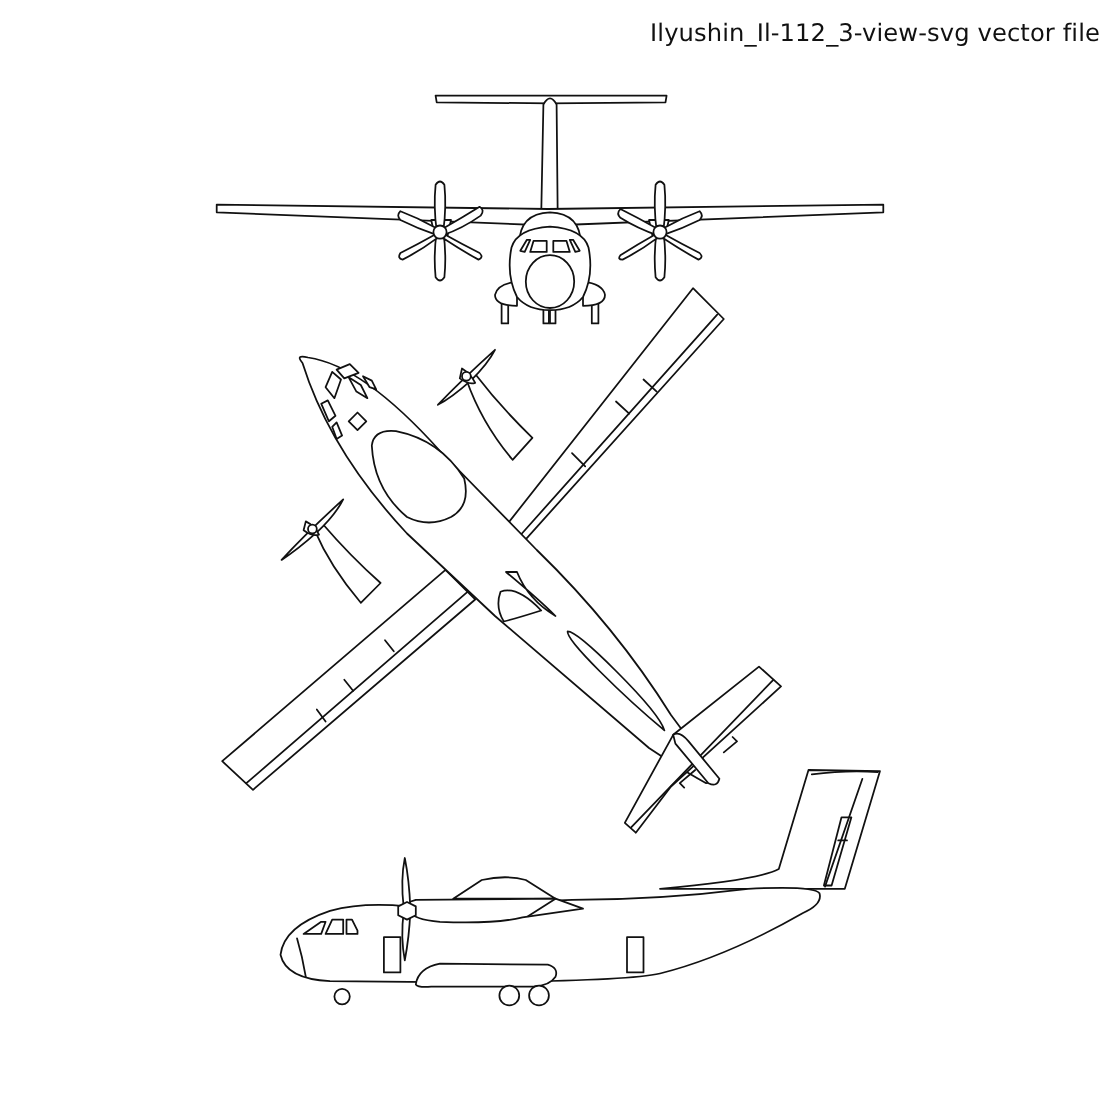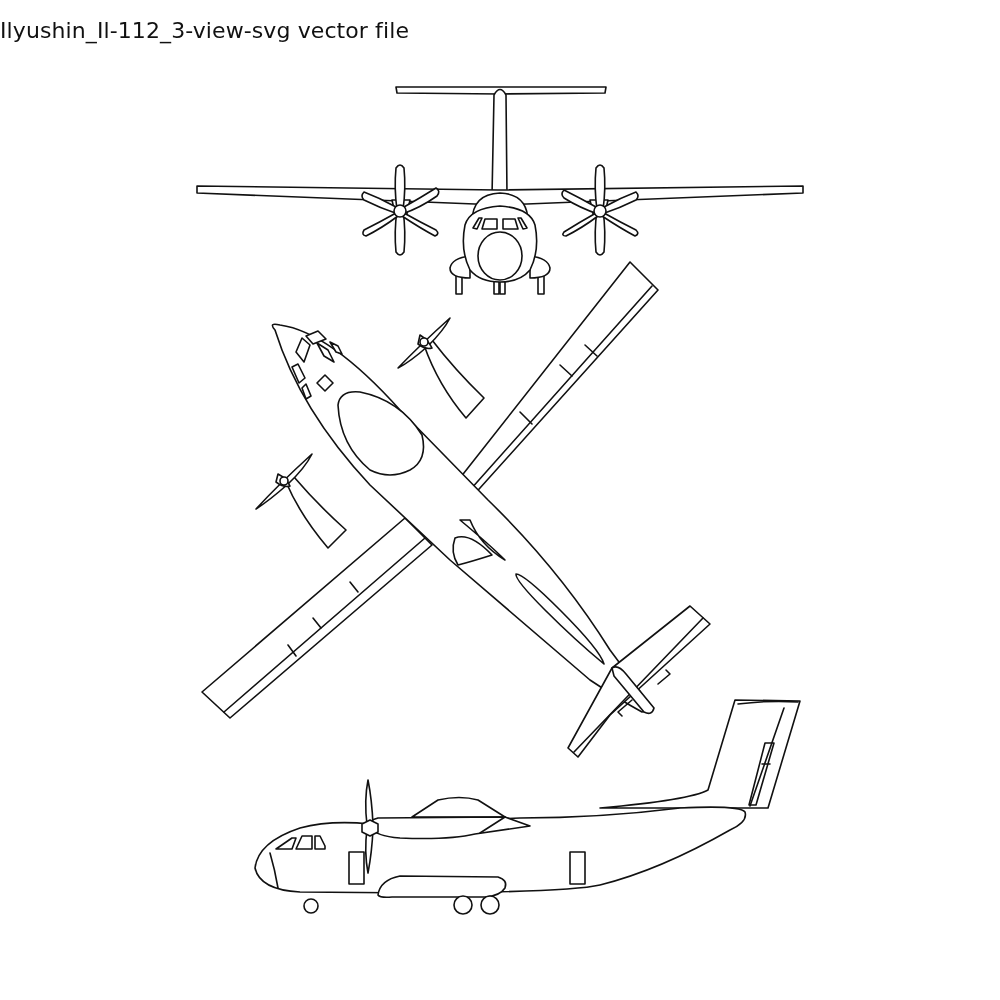--- a/index.html
+++ b/index.html
@@ -1,18 +1,18 @@
 <!DOCTYPE html>
 <html><head>
 <meta charset="utf-8">
 <style>
   html, body { margin: 0; padding: 0; background: #ffffff; }
   body { width: 1000px; height: 1000px; position: relative; overflow: hidden; }
   .title {
-    position: absolute; left: 0; top: 18px; width: 1000px; text-align: left;
+    position: absolute; left: 0; top: 18px; width: 1000px; text-align: right;
     font-family: "DejaVu Sans", "Liberation Sans", sans-serif;
     font-size: 22px; color: #111111; letter-spacing: 0.1px;
   }
   svg.art { position: absolute; left: 0; top: 0; width: 1000px; height: 1000px; }
   svg.art .ln { fill: #ffffff; stroke: #111111; stroke-width: 1.6; stroke-linejoin: round; stroke-linecap: round; }
   svg.art .ln-open { fill: none; stroke: #111111; stroke-width: 1.6; stroke-linejoin: round; stroke-linecap: round; }
 </style>
 </head>
 <body>
 

